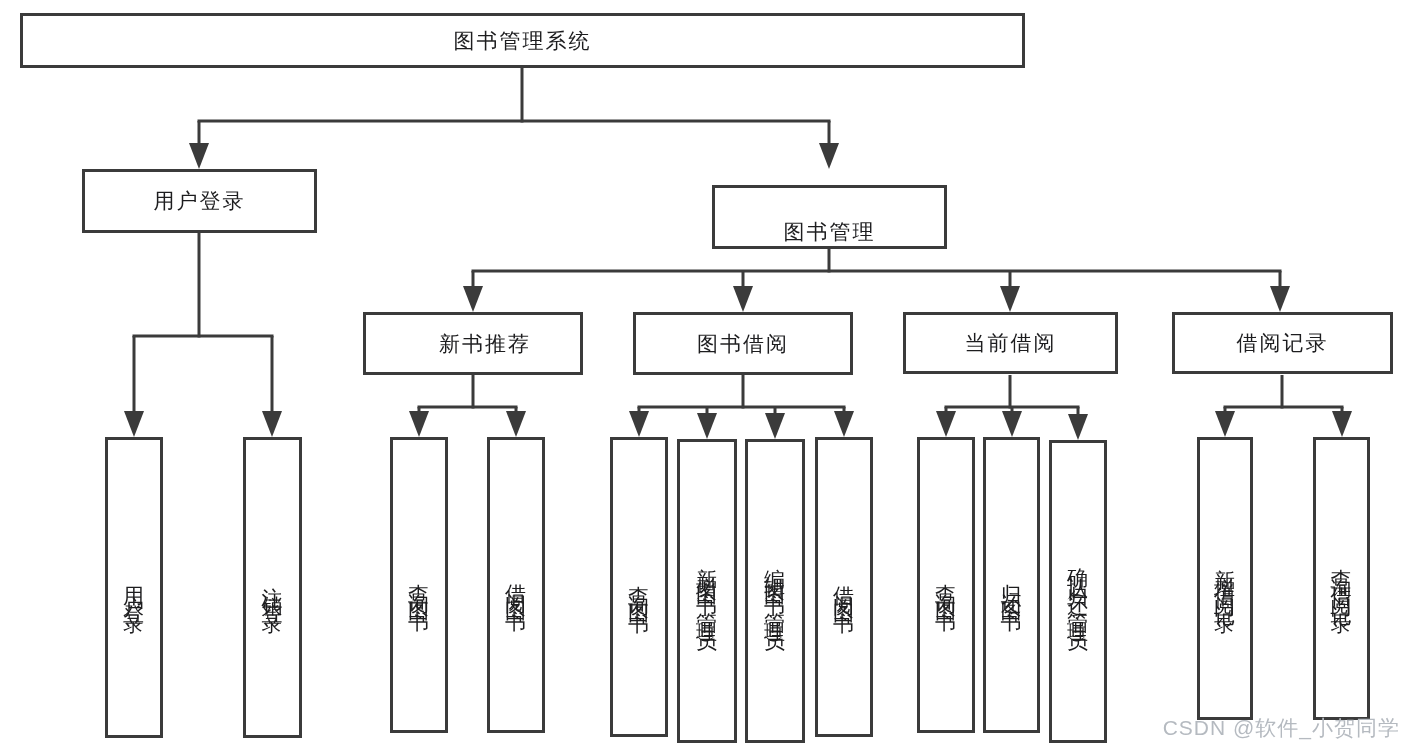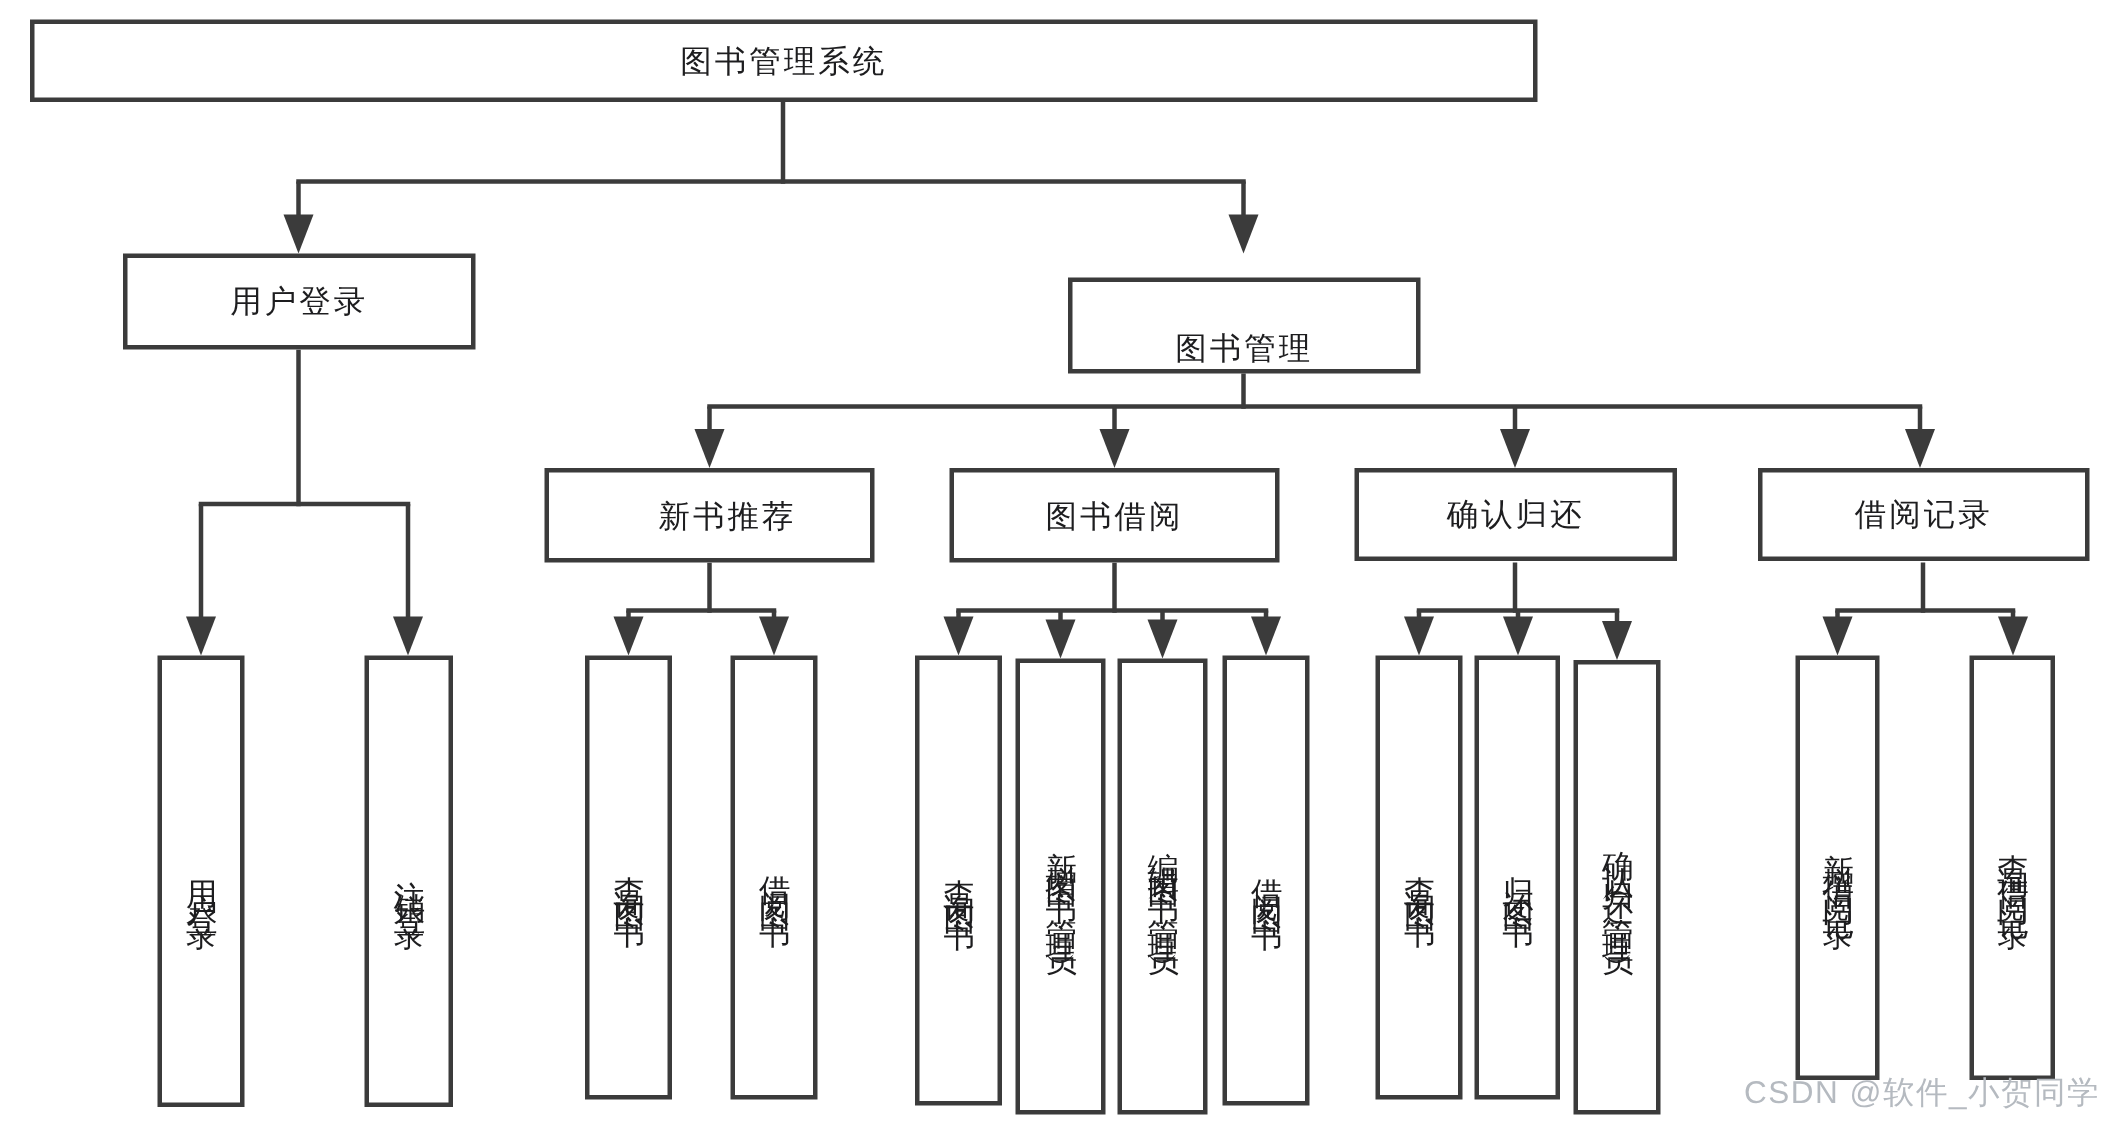--- a/index.html
+++ b/index.html
@@ -140,21 +140,21 @@
     <span>图书管理</span>
   </div>
 
   <div class="box" style="left:363px; top:312px; width:220px; height:63px;padding-left:24px;">
     <span>新书推荐</span>
   </div>
   <div class="box" style="left:633px; top:312px; width:220px; height:63px;">
     <span>图书借阅</span>
   </div>
   <div class="box" style="left:903px; top:312px; width:215px; height:62px;">
-    <span>确认归还</span>
+    <span>当前借阅</span>
   </div>
   <div class="box" style="left:1172px; top:312px; width:221px; height:62px;">
     <span>借阅记录</span>
   </div>
 
   <div class="vbox" style="left:105px; top:437px; width:58px; height:301px;">
     <span class="vtext">用户登录</span>
   </div>
   <div class="vbox" style="left:243px; top:437px; width:59px; height:301px;">
     <span class="vtext">注销登录</span>

